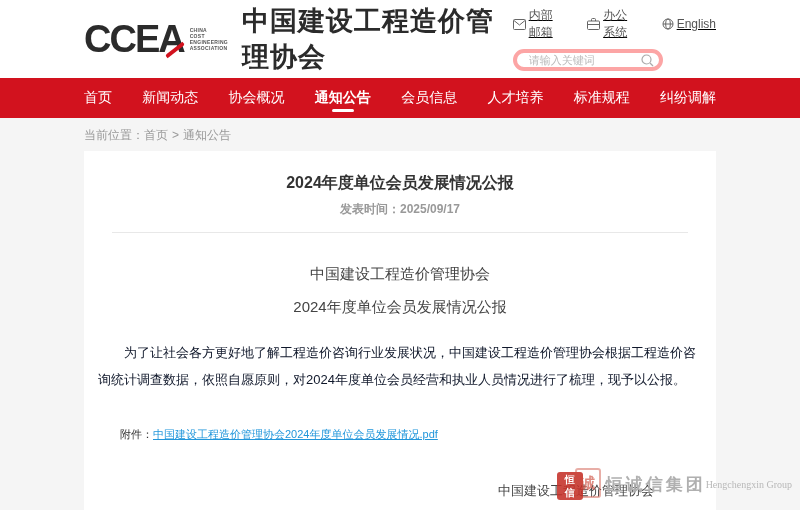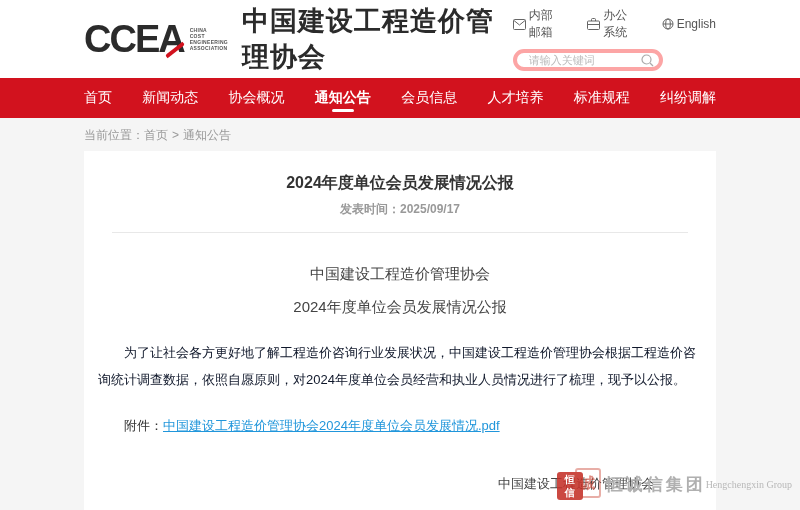--- a/index.html
+++ b/index.html
@@ -12,21 +12,21 @@
   .logo { display: flex; align-items: center; }
   .logo-acronym-wrap { position: relative; display: flex; align-items: center; }
   .logo-acronym { font-size: 38px; font-weight: 800; color: #2b2b2b; letter-spacing: -2px; line-height: 1; }
   .logo-swoosh { position: absolute; right: -2px; bottom: 6px; width: 22px; height: 4px;
                  background: #d2121e; transform: rotate(-38deg); border-radius: 2px 0 2px 0; }
   .logo-sub { margin-left: 6px; display: flex; flex-direction: column; justify-content: center; }
   .logo-sub span { font-size: 5px; line-height: 6px; color: #555; font-weight: 700; letter-spacing: .3px; }
   .logo-orgname { margin-left: 14px; font-size: 27px; font-weight: 700; color: #2b2b2b; letter-spacing: 1px; }
 
   .header-right { display: flex; flex-direction: column; align-items: flex-start; gap: 8px; }
-  .utility-links { display: flex; align-items: center; gap: 26px; }
+  .utility-links { display: flex; align-items: center; gap: 26px; text-decoration: underline; }
   .utility-link { display: flex; align-items: center; gap: 3px; font-size: 12px; color: #555; cursor: pointer; }
   .utility-link svg { display: block; }
   .search-box { position: relative; width: 150px; }
   .search-input { width: 150px; height: 22px; border: 4px solid #fca5a5; border-radius: 11px;
                   padding: 0 26px 0 12px; font-size: 11px; color: #666; outline: none; background: #fff; }
   .search-input::placeholder { color: #bbb; }
   .search-icon { position: absolute; right: 9px; top: 4px; }
 
   
   .main-nav { background: #d2121e; height: 40px; }
@@ -43,21 +43,21 @@
 
   
   .article-card { width: 632px; margin: 0 auto; background: #fff; padding: 18px 14px 30px; min-height: 370px; }
   .article-title { text-align: center; font-size: 16px; font-weight: 700; color: #333; margin-top: 4px; }
   .article-date { text-align: center; font-size: 12px; font-weight: 700; color: #999; margin-top: 7px; }
   .article-divider { border: none; border-top: 1px solid #e8e8e8; margin: 14px 14px 0; }
   .doc-heading { text-align: center; font-size: 15px; color: #444; }
   .doc-heading.first { margin-top: 32px; }
   .doc-heading.second { margin-top: 14px; }
   .doc-paragraph { margin-top: 22px; font-size: 13px; color: #0f172a; line-height: 27px; text-indent: 2em; }
-  .attachment-row { margin-top: 24px; font-size: 13px; color: #333; text-indent: 2em; }
+  .attachment-row { margin-top: 34px; font-size: 11px; color: #333; text-indent: 2em; }
   .attachment-link { color: #2196db; text-decoration: underline; cursor: pointer; }
   .signature-block { margin-top: 40px; margin-right: 48px; margin-left: auto; width: fit-content; text-align: center; }
   .signature-org { font-size: 13px; color: #444; }
 
   
   .watermark { position: fixed; right: 8px; bottom: 6px; display: flex; align-items: center; gap: 5px; }
   .seal-stack { position: relative; width: 44px; height: 38px; }
   .seal-solid { position: absolute; left: 0; top: 6px; width: 26px; height: 28px; background: rgba(196,48,40,.88);
                 border-radius: 3px; color: #fff; font-size: 10px; line-height: 13px; text-align: center;
                 display: flex; flex-direction: column; justify-content: center; font-weight: 700; }

